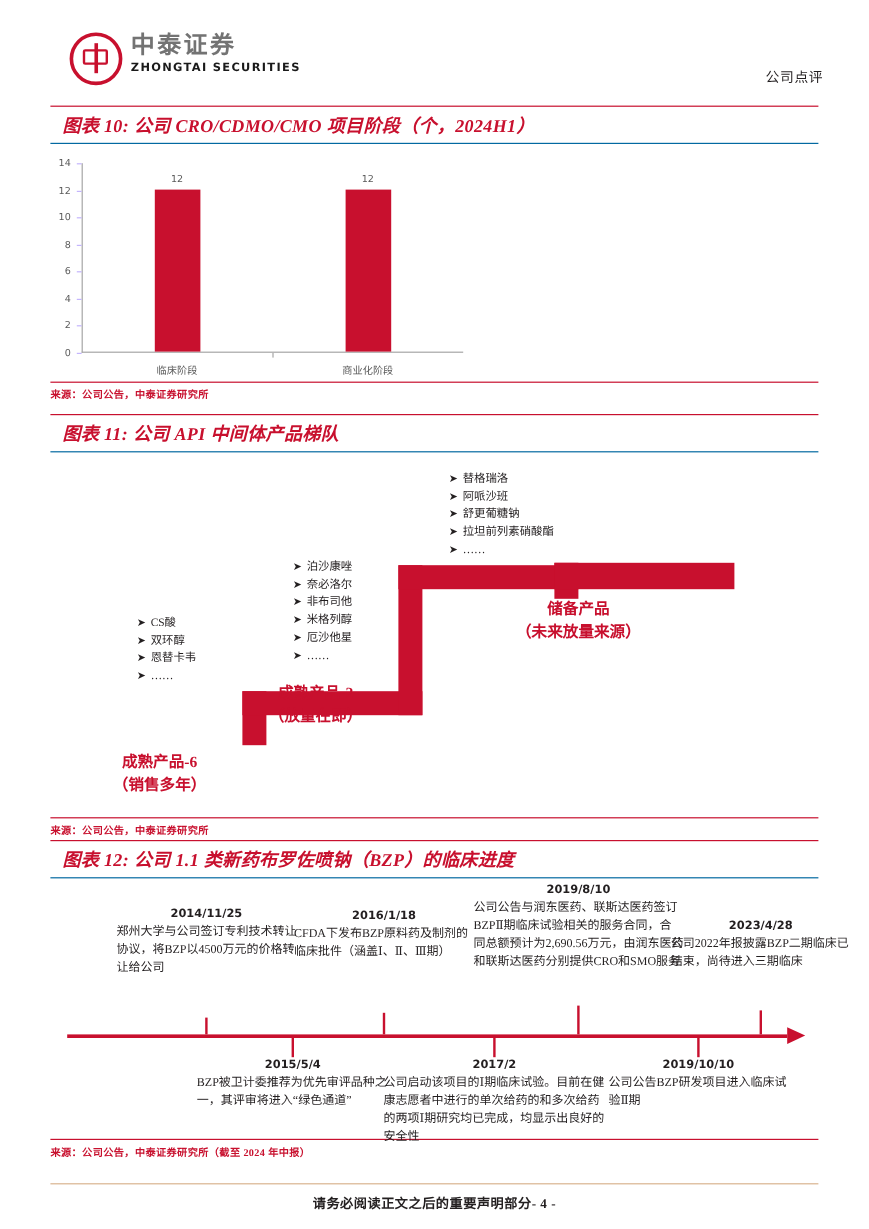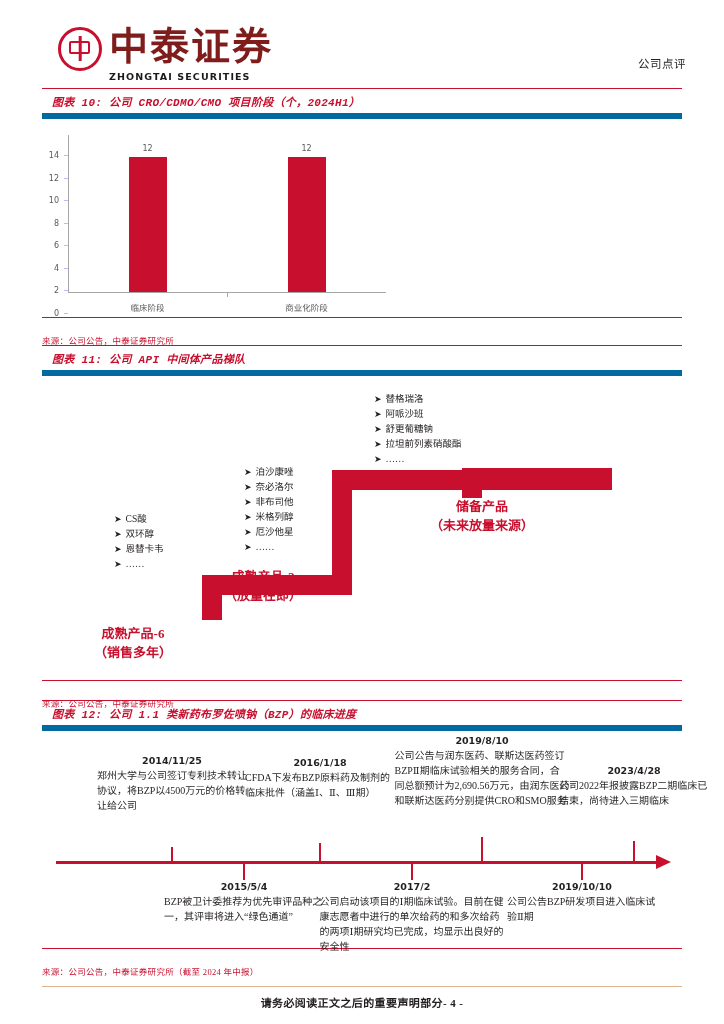--- a/index.html
+++ b/index.html
@@ -63,24 +63,24 @@
     top: 11px;
     width: 21px;
     height: 13px;
     border: 2.6px solid #c8102e;
     border-radius: 2px;
     box-sizing: border-box;
   }
   .logo-text { display: flex; flex-direction: column; }
   .logo-cn {
     font-family: "DejaVu Sans", "Liberation Sans", sans-serif;
-    font-size: 39px;
+    font-size: 20px;
     font-weight: bold;
     letter-spacing: 2px;
-    color: #7f1d1d;
+    color: #737373;
     line-height: 1.05;
   }
   .logo-en {
     font-family: "DejaVu Sans", "Liberation Sans", sans-serif;
     font-size: 9.5px;
     font-weight: bold;
     letter-spacing: 1.1px;
     color: #1a1a1a;
     margin-top: 3px;
   }
@@ -98,36 +98,36 @@
   .exhibit {
     position: absolute;
     left: 42px;
     width: 640px;
   }
   .ex-rule-top {
     border-top: 1.6px solid #c8102e;
     height: 0;
   }
   .ex-title {
-    font-size: 11px;
+    font-size: 15px;
     font-weight: bold;
     font-style: italic;
     color: #c8102e;
     padding: 4px 0 4px 10px;
-    border-bottom: 6px solid #0369a1;
+    border-bottom: 1px solid #0369a1;
     letter-spacing: 0.3px;
     white-space: nowrap;
-    font-family: Liberation Mono, monospace;
   }
   .ex-source {
     font-size: 8.5px;
     color: #c8102e;
     border-top: 1px solid #c8102e;
-    padding-top: 16px;
+    padding-top: 3px;
     letter-spacing: 0.3px;
+    font-weight: bold;
   }
 
   
   #exhibit-10 { top: 88px; }
   .chart10-area {
     position: relative;
     height: 190px;
     margin-top: 8px;
   }
   .c10-plot {
@@ -148,21 +148,20 @@
     left: 0; bottom: 0;
     width: 318px; height: 1px;
     background: #a6a6a6;
   }
   .c10-tick {
     position: absolute;
     left: -4px;
     width: 4px;
     height: 1px;
     background: #c4b5fd;
-    margin-top: 20px;
   }
   .c10-ytick-label {
     position: absolute;
     right: 100%;
     margin-right: 5px;
     transform: translateY(-50%);
     font-size: 8px;
     color: #595959;
     font-family: "DejaVu Sans", "Liberation Sans", sans-serif;
     white-space: nowrap;

